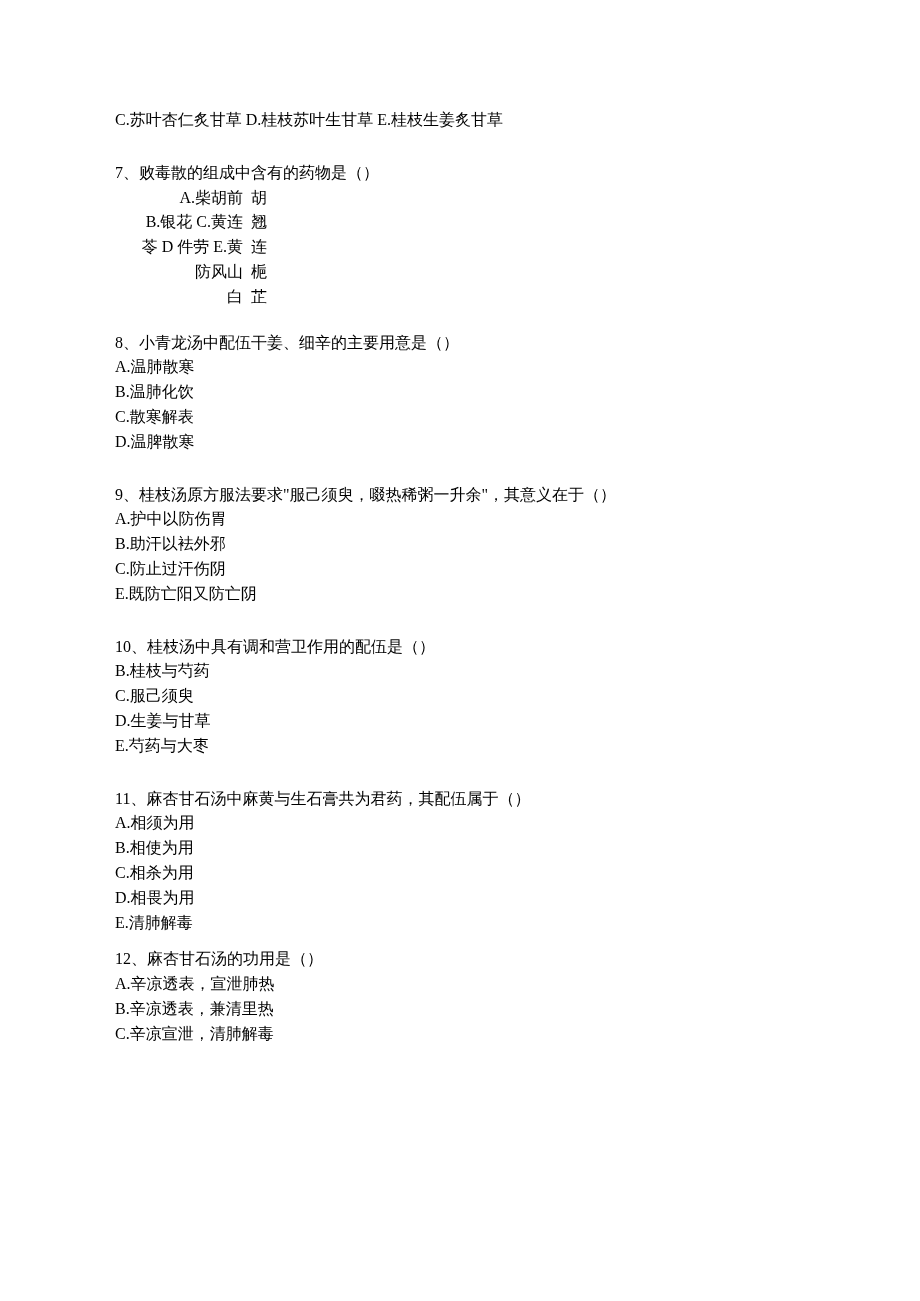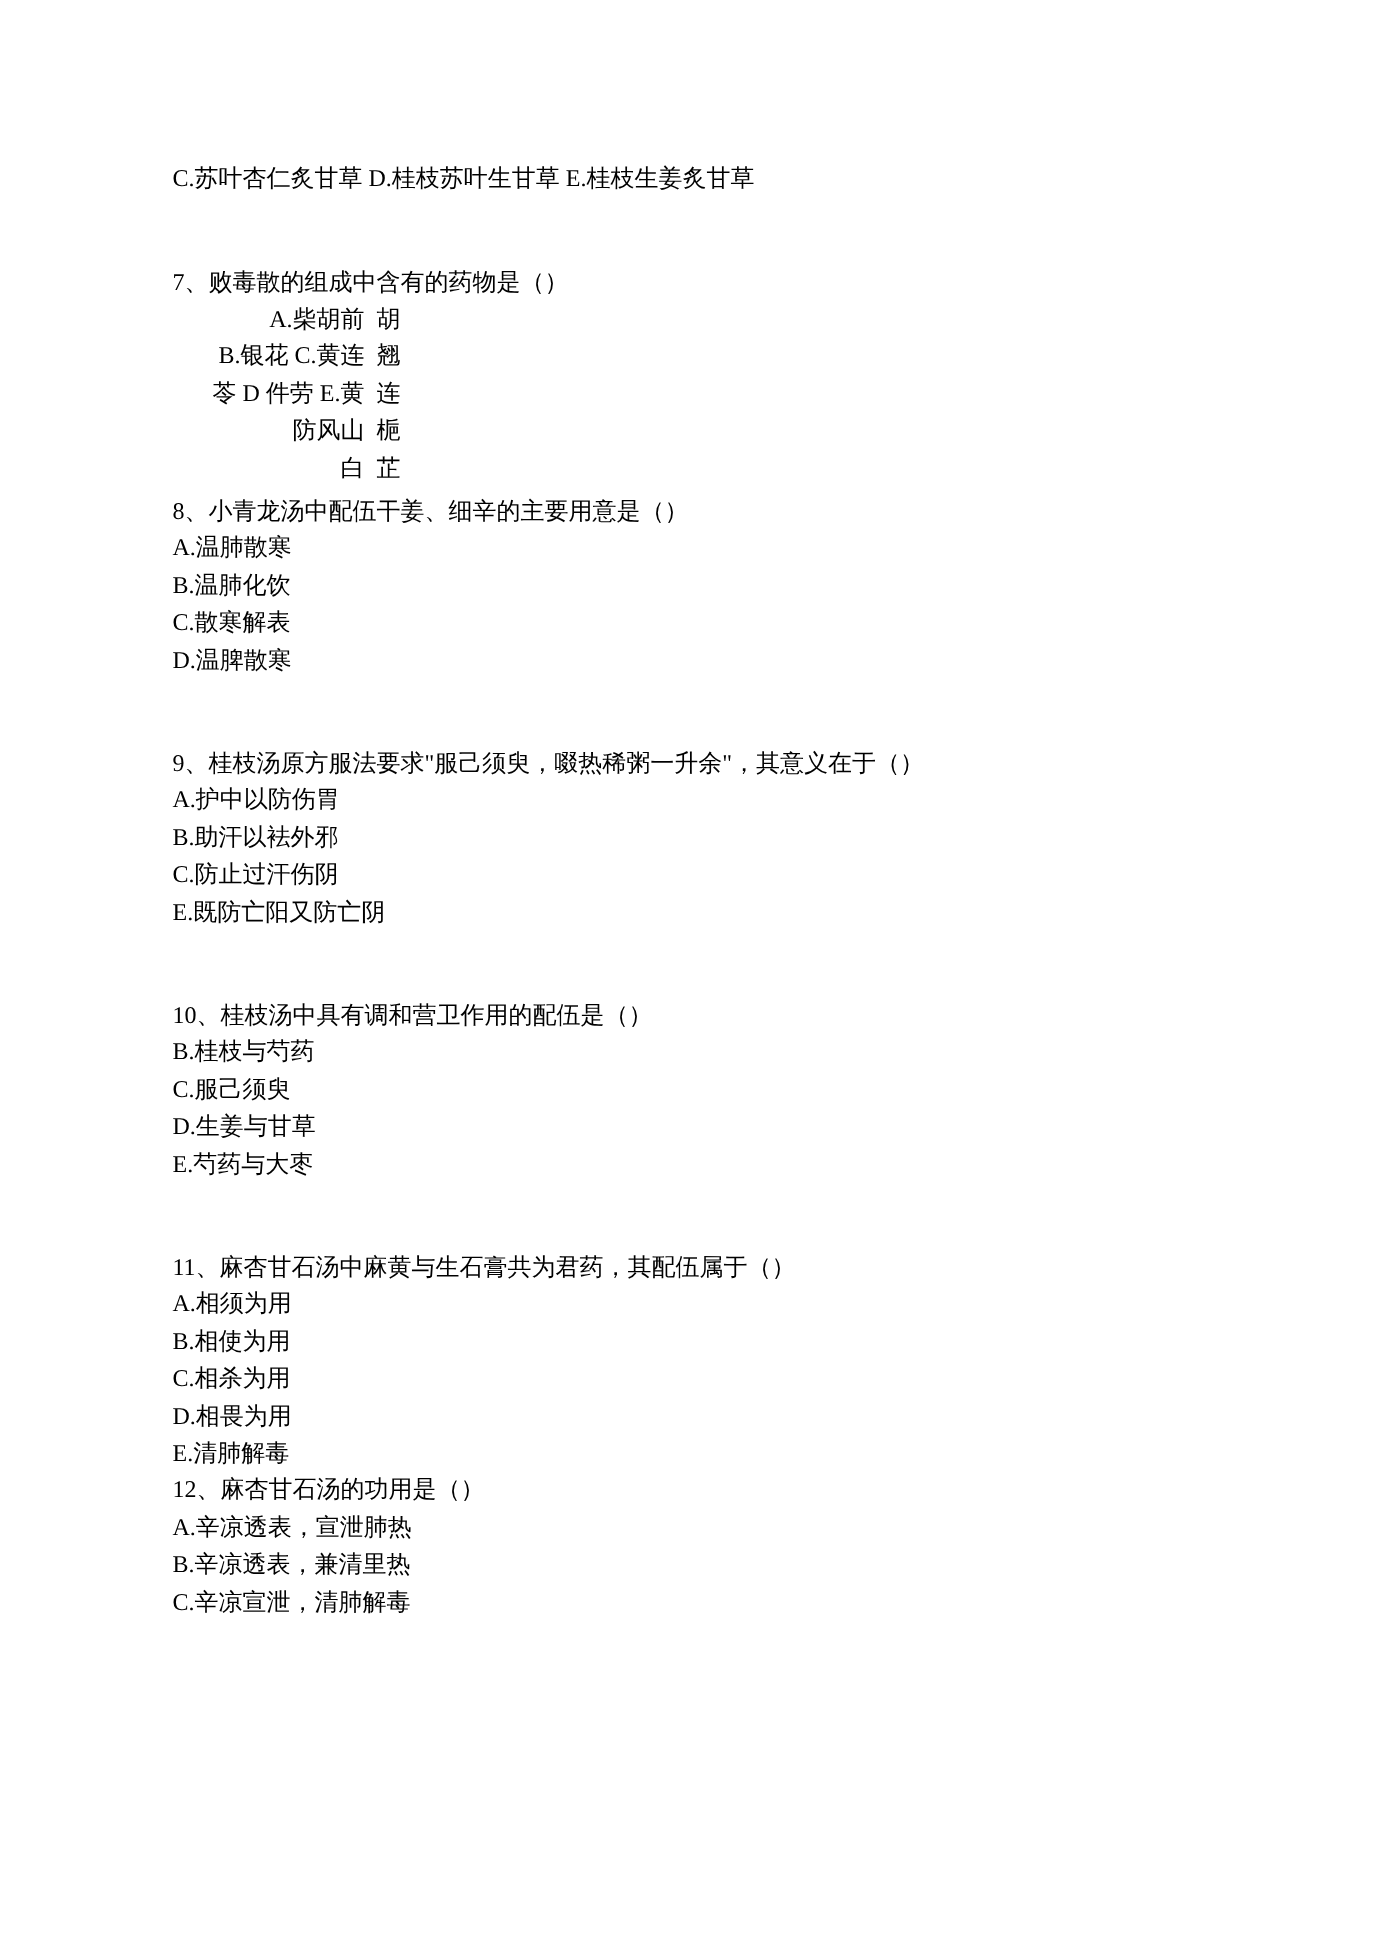--- a/index.html
+++ b/index.html
@@ -13,24 +13,24 @@
     font-size: 16px;
     color: #000000;
     line-height: 1.55;
     padding: 108px 115px 60px 115px;
     box-sizing: border-box;
   }
   .line {
     display: block;
   }
   .q-block {
-    margin-top: 44px;
+    margin-top: 28px;
   }
   .q-block-tight {
-    margin-top: 0;
+    margin-top: 12px;
   }
   
   .q7-cols {
     display: flex;
     align-items: flex-start;
   }
   .q7-left {
     width: 112px;
     text-align: right;
   }
@@ -55,21 +55,21 @@
     <div class="q7-right">
       <span class="line">前 胡</span>
       <span class="line">连 翘</span>
       <span class="line">黄 连</span>
       <span class="line">山 梔</span>
       <span class="line">白 芷</span>
     </div>
   </div>
 </div>
 
-<div class="q-block" style="margin-top:4px;">
+<div class="q-block" style="margin-top:21px;">
   <span class="line">8、小青龙汤中配伍干姜、细辛的主要用意是（）</span>
   <span class="line">A.温肺散寒</span>
   <span class="line">B.温肺化饮</span>
   <span class="line">C.散寒解表</span>
   <span class="line">D.温脾散寒</span>
 </div>
 
 <div class="q-block">
   <span class="line">9、桂枝汤原方服法要求"服己须臾，啜热稀粥一升余"，其意义在于（）</span>
   <span class="line">A.护中以防伤胃</span>

